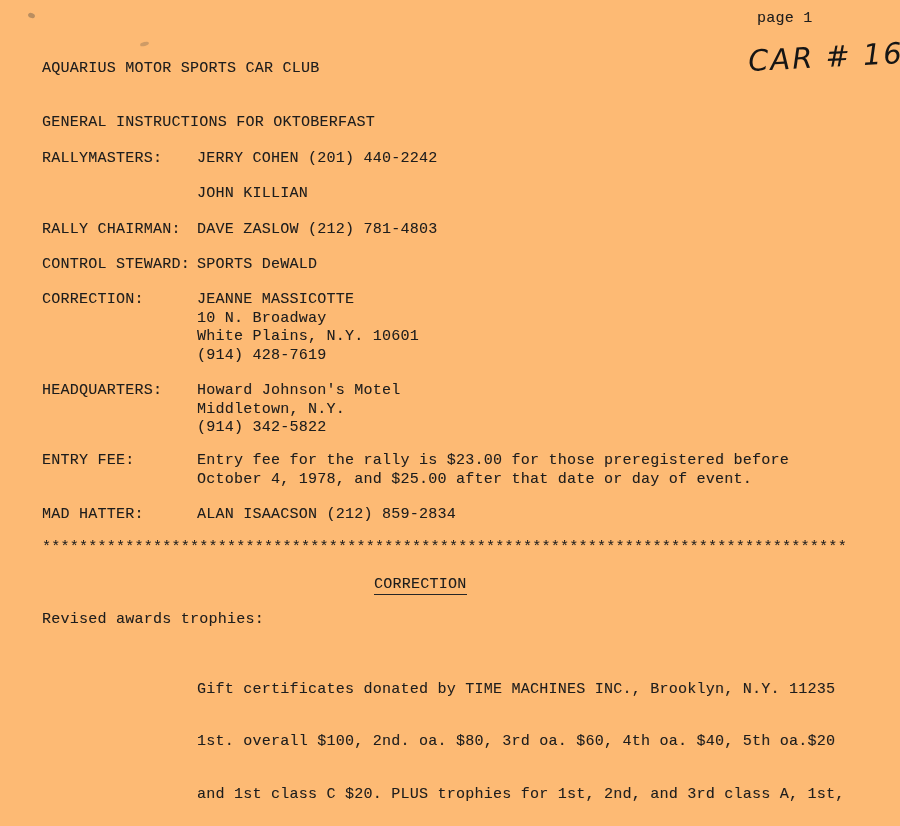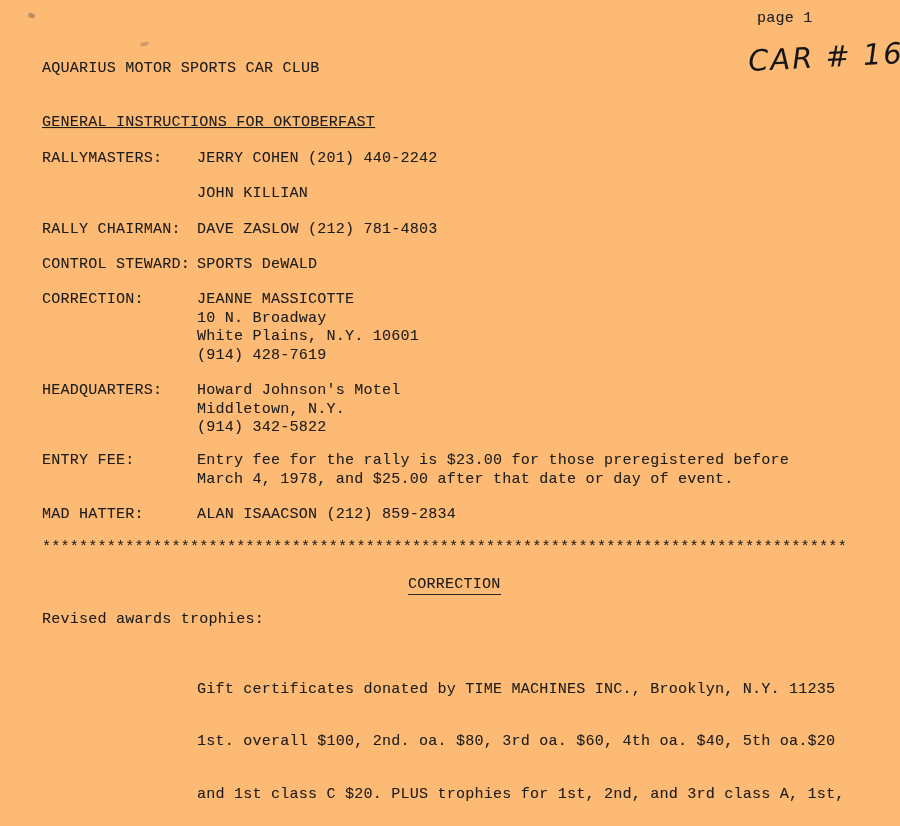--- a/index.html
+++ b/index.html
@@ -20,32 +20,31 @@
     left:748px;top:40px;
     font-family:"DejaVu Sans",sans-serif;
     font-style:italic;
     font-size:29px;
     letter-spacing:2px;
     transform:rotate(-3deg);
     color:#151515;
     text-shadow:none;
   }
   .club-title{left:42px;top:60px;}
-  .doc-title{left:42px;top:114px;text-decoration:underline;}
+  .doc-title{left:42px;top:114px;}
   .row{position:absolute;left:42px;width:830px;line-height:18.5px;}
   .row .label{position:absolute;left:0;top:0;white-space:pre;text-align:right;}
   .row .value{display:block;margin-left:155px;white-space:pre-line;}
   .r1{top:150px}.r2{top:185px}.r3{top:221px}.r4{top:256px}
   .r5{top:291px}.r6{top:382px}.r7{top:452px}.r8{top:506px}
   .stars{left:42px;top:539px;width:840px;overflow:hidden;}
   .correction-heading{
     left:374px;top:576px;
     border-bottom:1.5px solid #262626;
     padding-bottom:1px;
-    margin-left:34px;
   }
   .revised-intro{left:42px;top:611px;}
   .awards-para{left:197px;top:647px;width:680px;}
   .awards-para .pline{white-space:pre;line-height:18.4px;}
   .uline{text-underline-offset:3px;}
   .speck{position:absolute;background:rgba(60,60,60,0.35);border-radius:50%;}
   .speck1{left:28px;top:13px;width:7px;height:5px;transform:rotate(20deg);}
   .speck2{left:140px;top:42px;width:9px;height:4px;transform:rotate(-15deg);opacity:.7;}
 </style>
 </head>
@@ -87,21 +86,21 @@
   </div>
   <div class="row r6">
     <span class="label">HEADQUARTERS:</span>
     <span class="value">Howard Johnson's Motel
 Middletown, N.Y.
 (914) 342-5822</span>
   </div>
   <div class="row r7">
     <span class="label">ENTRY FEE:</span>
     <span class="value">Entry fee for the rally is $23.00 for those preregistered before
-March 4, 1978, and $25.00 after that date or day of event.</span>
+October 4, 1978, and $25.00 after that date or day of event.</span>
   </div>
   <div class="row r8">
     <span class="label">MAD HATTER:</span>
     <span class="value">ALAN ISAACSON (212) 859-2834</span>
   </div>
 
   <div class="abs stars">***************************************************************************************</div>
 
   <div class="abs correction-heading">CORRECTION</div>
   <div class="abs revised-intro">Revised awards trophies:</div>

